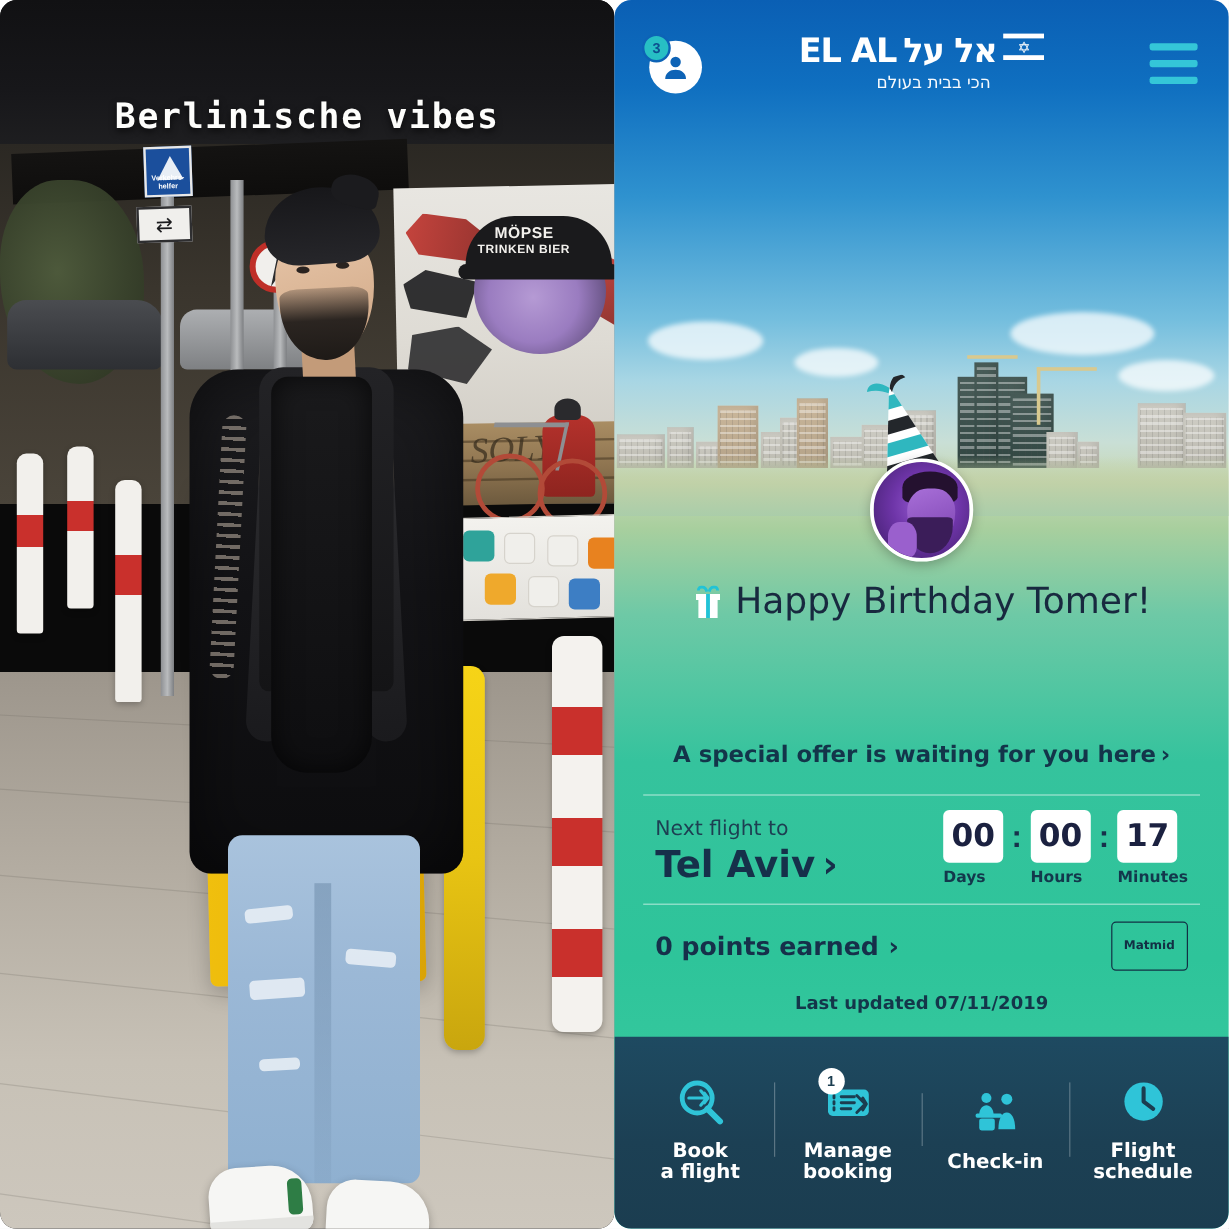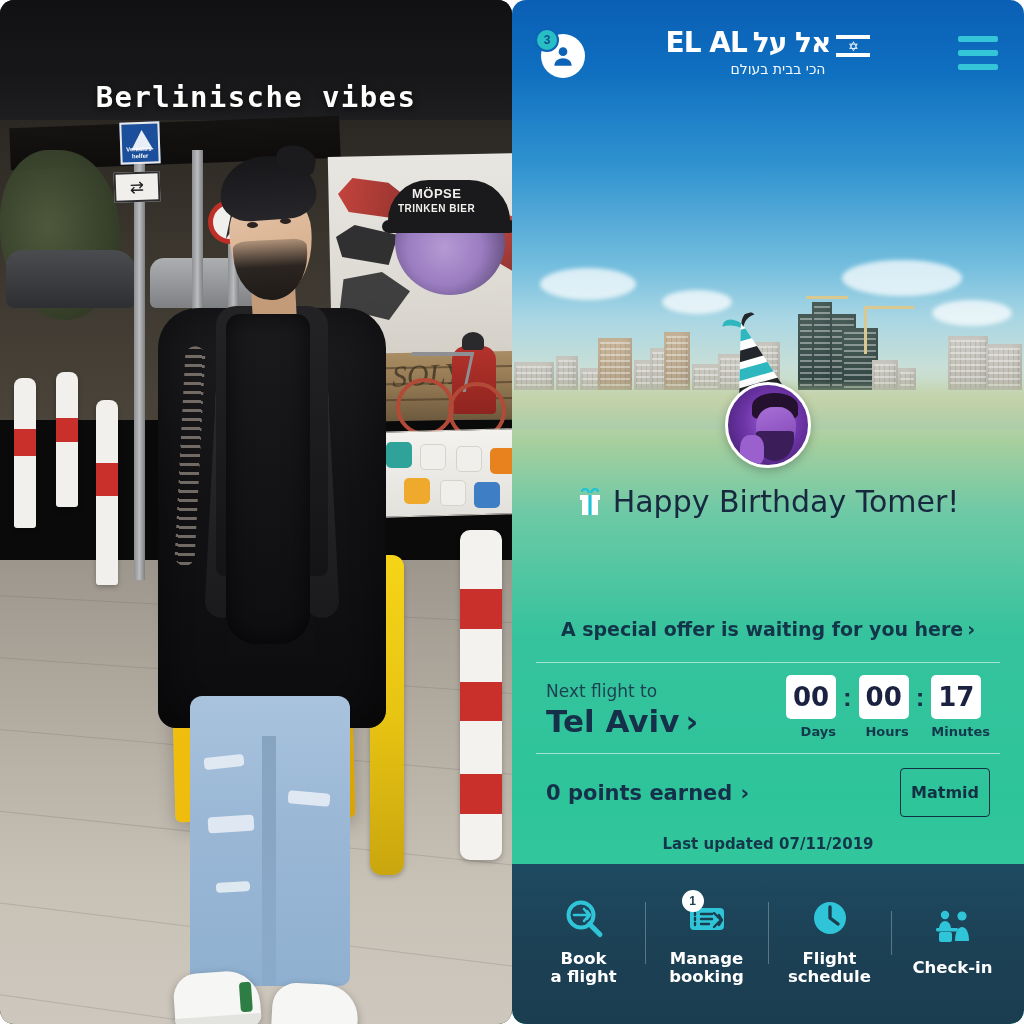--- a/index.html
+++ b/index.html
@@ -355,21 +355,21 @@
   }
   .avatar-circle svg { width:26px; height:26px; }
   .avatar-badge {
     position:absolute; left:-2px; top:-2px; width:24px; height:24px; border-radius:50%;
     background:#27bfc4; color:#0c4f8f; font-size:12px; font-weight:700;
     display:flex; align-items:center; justify-content:center;
     border:2px solid #0d63b6;
   }
   .brand { position:absolute; left:0; right:0; top:26px; text-align:center; }
   .brand-logo {
-    display:inline-flex; align-items:flex-end; gap:6px; justify-content:center;
+    display:inline-flex; align-items:flex-start; gap:6px; justify-content:center;
     color:#ffffff;
   }
   .brand-latin {
     font-family:"DejaVu Sans", sans-serif; font-weight:700; font-size:28px;
     letter-spacing:-1px; color:#ffffff;
   }
   .brand-heb {
     font-family:"DejaVu Sans", sans-serif; font-weight:700; font-size:28px;
     letter-spacing:-1px; color:#ffffff; direction:rtl;
   }
@@ -490,21 +490,21 @@
   .flight-row {
     display:flex; align-items:flex-end; justify-content:space-between;
     padding:12px 10px 14px 10px;
   }
   .nf-label { color:#1d3f52; font-size:17px; font-family:"DejaVu Sans", sans-serif; }
   .nf-city {
     color:#16304a; font-size:31px; font-weight:700; margin-top:2px;
     font-family:"DejaVu Sans", sans-serif; display:flex; align-items:center; gap:6px;
   }
   .countdown { display:flex; align-items:flex-start; gap:6px; }
-  .cd-unit { text-align:right; }
+  .cd-unit { text-align:left; }
   .cd-box {
     width:50px; height:44px; background:#ffffff; border-radius:5px;
     display:flex; align-items:center; justify-content:center;
     color:#1b2140; font-size:26px; font-weight:700;
     font-family:"DejaVu Sans", sans-serif;
   }
   .cd-name {
     margin-top:5px; color:#13384c; font-size:13px; font-weight:700;
     font-family:"DejaVu Sans", sans-serif;
   }
@@ -514,21 +514,21 @@
   .points-row {
     display:flex; align-items:center; justify-content:space-between;
     padding:14px 10px 10px 10px;
   }
   .points-text {
     color:#16304a; font-size:21px; font-weight:700;
     font-family:"DejaVu Sans", sans-serif; display:flex; align-items:center; gap:8px;
   }
   .matmid-badge {
     border:1.5px solid #123044; border-radius:4px; padding:14px 10px;
-    color:#123044; font-size:16px; font-weight:700;
+    color:#123044; font-size:10px; font-weight:700;
     font-family:"DejaVu Sans", sans-serif;
   }
   .last-updated {
     text-align:center; color:#14364a; font-size:15px; font-weight:700;
     font-family:"DejaVu Sans", sans-serif; margin-top:8px;
   }
 
   
   .bottom-nav {
     position:absolute; left:0; right:0; bottom:0; height:160px; z-index:20;
@@ -863,37 +863,37 @@
             <path d="M28 15 l7 7 -7 7 M33 17 l3 5 -3 5" stroke="#1b3d50" stroke-width="2.4" fill="none" stroke-linecap="round" stroke-linejoin="round"></path>
           </svg>
         </span>
         <span class="nav-label">Manage
 booking</span>
       </div>
 
       <div class="nav-item">
         <span class="nav-icon">
           <svg viewBox="0 0 42 42" width="42" height="42" aria-hidden="true">
-            <circle cx="21" cy="20" r="16" fill="#2fc4d8"></circle>
-            <path d="M21 9 v11 l8 6" stroke="#1b3d50" stroke-width="3.4" fill="none" stroke-linecap="round" stroke-linejoin="round"></path>
-          </svg>
-        </span>
-        <span class="nav-label">Flight
-schedule</span>
-      </div>
-
-      <div class="nav-item">
-        <span class="nav-icon">
-          <svg viewBox="0 0 42 42" width="42" height="42" aria-hidden="true">
             <circle cx="13" cy="8" r="4.2" fill="#2fc4d8"></circle>
             <path d="M7 22 c0-5 3-8 6-8 s6 3 6 8 z" fill="#2fc4d8"></path>
             <circle cx="30" cy="9" r="4.6" fill="#2fc4d8"></circle>
             <path d="M23 34 c0-9 3-14 7-14 s7 5 7 14 z" fill="#2fc4d8"></path>
             <rect x="4" y="21" width="22" height="3.4" rx="1.4" fill="#2fc4d8"></rect>
             <rect x="7" y="25" width="13" height="10" rx="2" fill="#2fc4d8"></rect>
           </svg>
         </span>
         <span class="nav-label">Check-in</span>
       </div>
 
+      <div class="nav-item">
+        <span class="nav-icon">
+          <svg viewBox="0 0 42 42" width="42" height="42" aria-hidden="true">
+            <circle cx="21" cy="20" r="16" fill="#2fc4d8"></circle>
+            <path d="M21 9 v11 l8 6" stroke="#1b3d50" stroke-width="3.4" fill="none" stroke-linecap="round" stroke-linejoin="round"></path>
+          </svg>
+        </span>
+        <span class="nav-label">Flight
+schedule</span>
+      </div>
+
     </div>
   </div>
 </div>
 
 </body></html>

